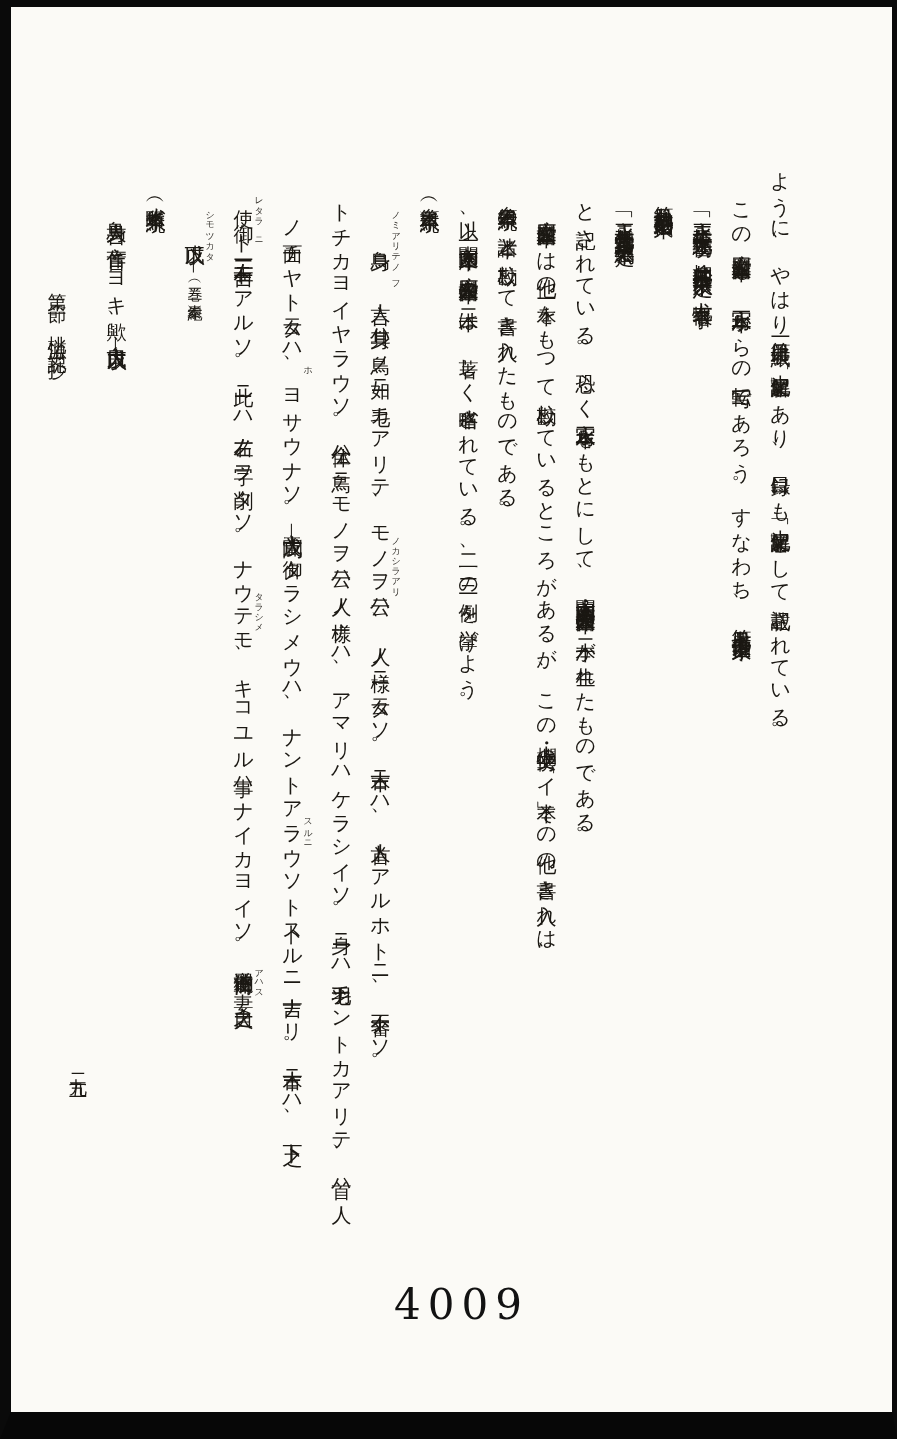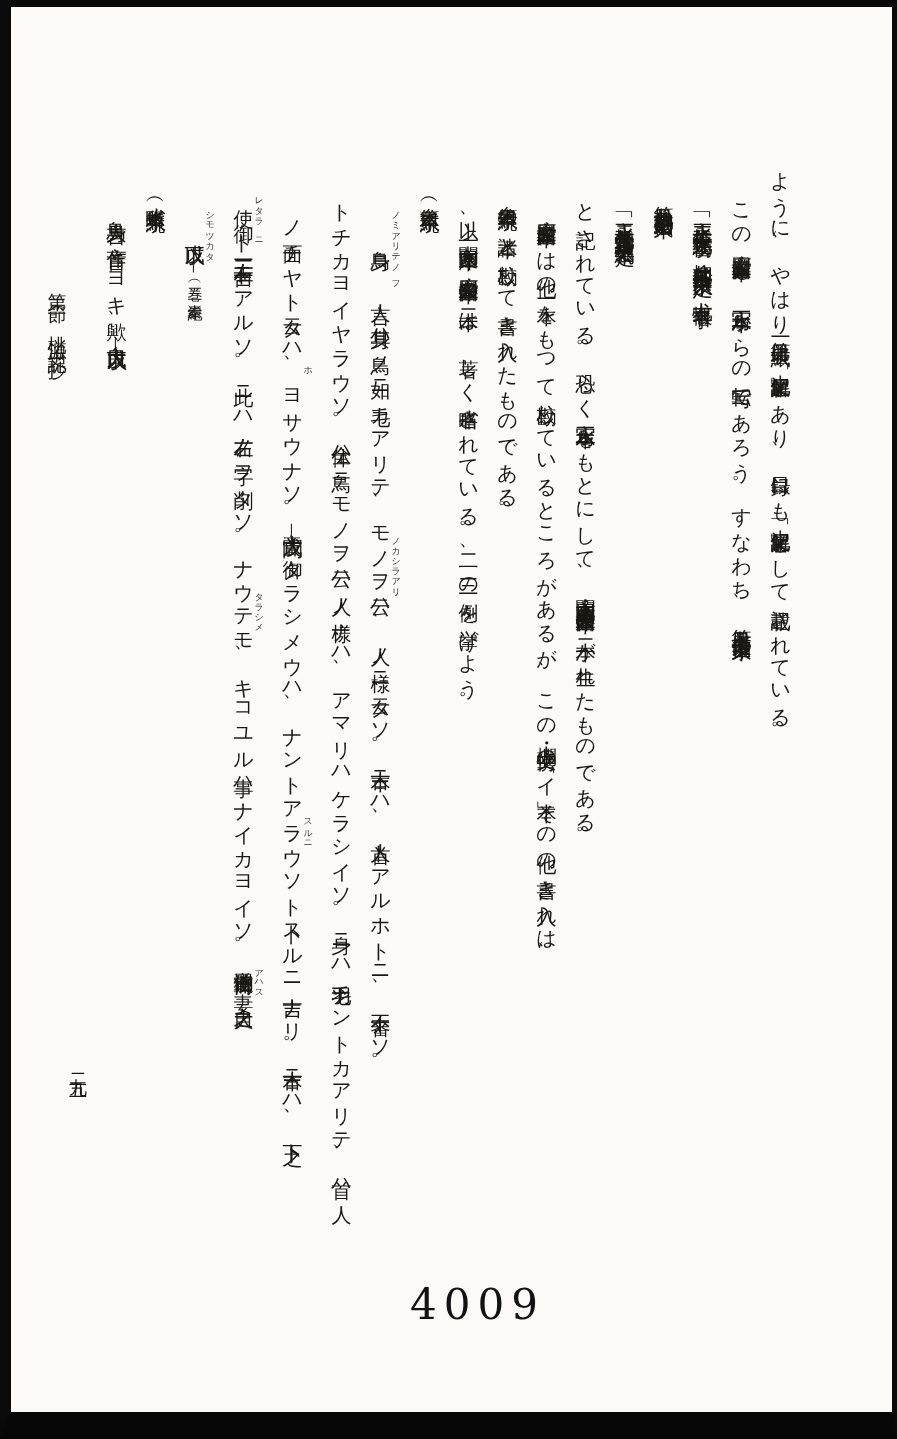--- a/index.html
+++ b/index.html
@@ -33,21 +33,21 @@
     position:absolute; top:278px; left:44px;
     writing-mode:vertical-rl; text-orientation:mixed;
     font-size:19px; letter-spacing:6px;
   }
   .page-number {
     position:absolute; top:1060px; left:66px;
     writing-mode:vertical-rl; text-orientation:mixed;
     font-size:18px; letter-spacing:4px;
   }
   .stamp-number {
-    position:absolute; top:1280px; left:410px;
+    position:absolute; top:1280px; left:394px;
     font-family:"DejaVu Serif",serif;
     font-size:42px; letter-spacing:7px; color:#121212;
   }
 </style>
 </head>
 <body>
 
 <div class="page">
   <div class="scan-frame"></div>
 

